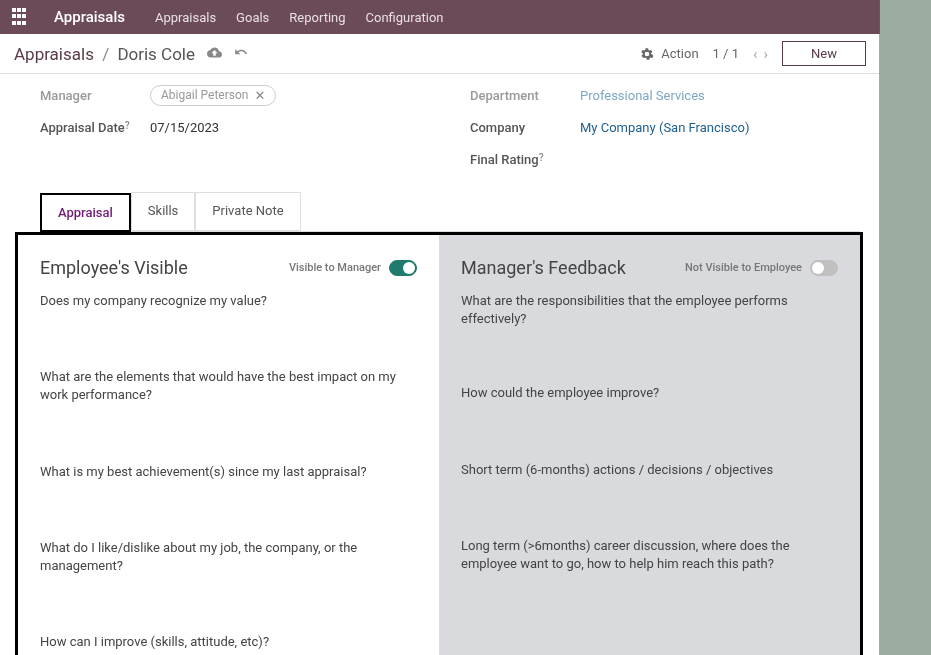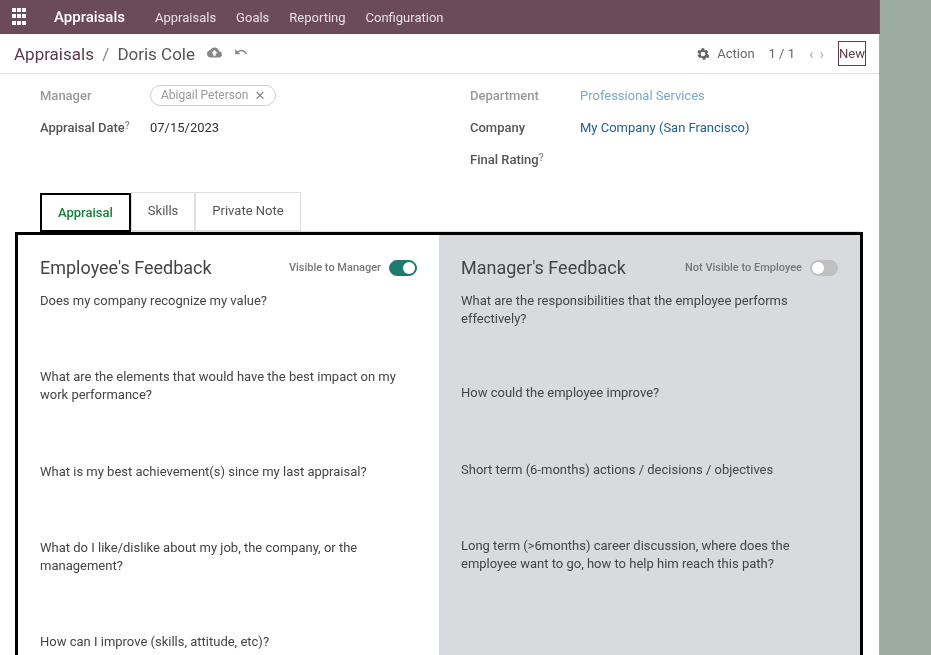--- a/index.html
+++ b/index.html
@@ -35,37 +35,37 @@
     .breadcrumb-text { font-size: 17px; color: #333; }
     .breadcrumb-link { color: #5a3b4b; cursor: pointer; }
     .breadcrumb-sep { color: #888; margin: 0 4px; }
     .breadcrumb-current { color: #555; }
     .bc-icon { color: #888; cursor: pointer; font-size: 14px; }
 
     .breadcrumb-right { display: flex; align-items: center; gap: 14px; font-size: 13px; color: #666; }
     .action-btn { display: flex; align-items: center; gap: 7px; cursor: pointer; }
     .pager { color: #666; }
     .pager-arrows { display: flex; gap: 6px; color: #aaa; font-size: 15px; }
-    .new-btn { border: 1px solid #5a3b4b; color: #5a3b4b; padding: 4px 0; font-size: 13px; cursor: pointer; }
+    .new-btn { border: 1px solid #5a3b4b; color: #5a3b4b; padding: 4px 28px; font-size: 13px; cursor: pointer; }
 
     .content-area { padding: 6px 20px 0px 40px; width: 880px; background: #fff; }
 
     .form-grid { display: flex; gap: 40px; }
     .form-col { flex: 1; }
     .form-row { display: flex; align-items: center; min-height: 30px; font-size: 13px; margin-bottom: 2px; }
     .form-label { width: 110px; color: #555; font-weight: 500; position: relative; }
     .form-label .help { color: #888; font-size: 10px; position: relative; top: -3px; }
     .form-value { color: #333; }
     .form-link { color: #1e6091; cursor: pointer; }
     .tag-chip { border: 1px solid #ccc; border-radius: 20px; padding: 2px 10px; font-size: 12px; color: #999; display: inline-flex; align-items: center; gap: 6px; }
     .tag-chip .x { cursor: pointer; color: #888; font-size: 13px; }
 
     .tabs-row { display: flex; margin-top: 16px; border-bottom: 1px solid #dedede; font-size: 13px; }
     .tab-item { padding: 10px 16px; color: #555; cursor: pointer; border: 1px solid transparent; border-bottom: none; }
-    .tab-item.active { border: 2.5px solid #000; background: #fff; color: #15803d; position: relative; top: 1px; font-weight: 500; }
+    .tab-item.active { border: 2.5px solid #000; background: #fff; color: #701a75; position: relative; top: 1px; font-weight: 500; }
     .tab-item.bordered { border: 1px solid #dedede; }
 
     .feedback-wrap {
       display: flex;
       border: 3px solid #000;
       margin: 0 -25px 0 -25px;
       width: 848px;
       min-height: 440px;
     }
     .feedback-col { flex: 1; padding: 22px 22px; }
@@ -176,21 +176,21 @@
 
   <div class="tabs-row">
     <div class="tab-item active">Appraisal</div>
     <div class="tab-item bordered">Skills</div>
     <div class="tab-item bordered">Private Note</div>
   </div>
 
   <div class="feedback-wrap">
     <div class="feedback-col">
       <div class="feedback-header">
-        <span class="feedback-title">Employee's Feedback</span>
+        <span class="feedback-title">Employee's Visible</span>
         <div class="visibility-wrap">
           <span class="visibility-label">Visible to Manager</span>
           <div class="toggle on">
               <div class="knob"></div>
             </div>
         </div>
       </div>
       <div class="question">Does my company recognize my value?</div>
       <div class="question">What are the elements that would have the best impact on my work performance?</div>
       <div class="question">What is my best achievement(s) since my last appraisal?</div>

